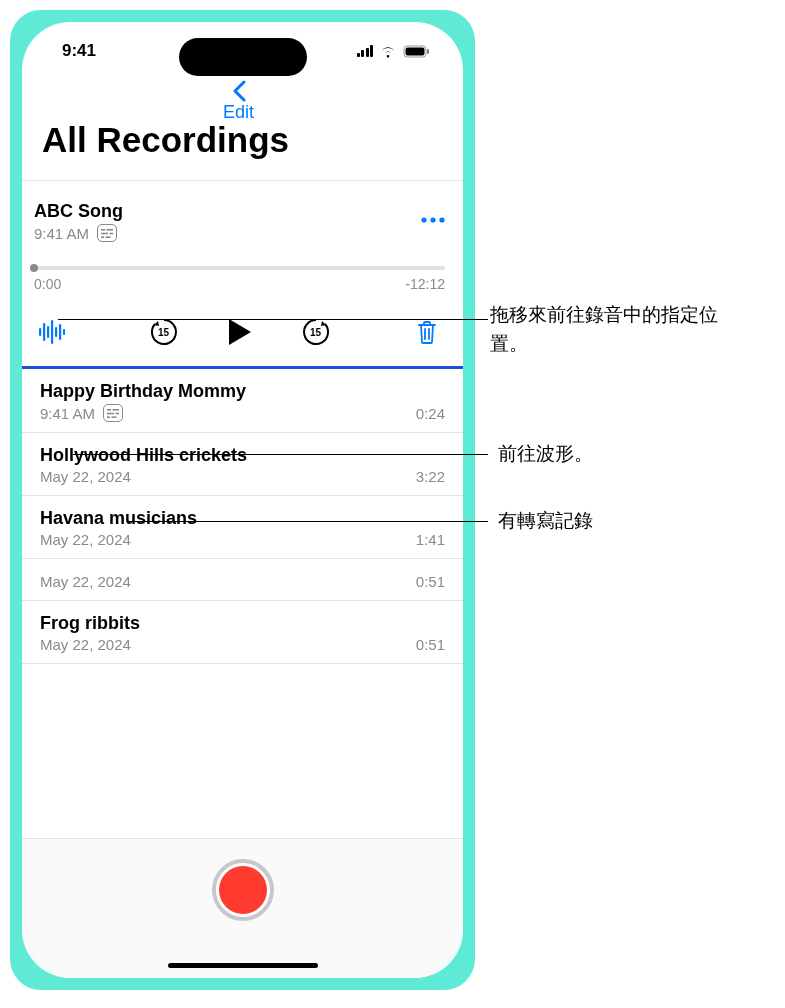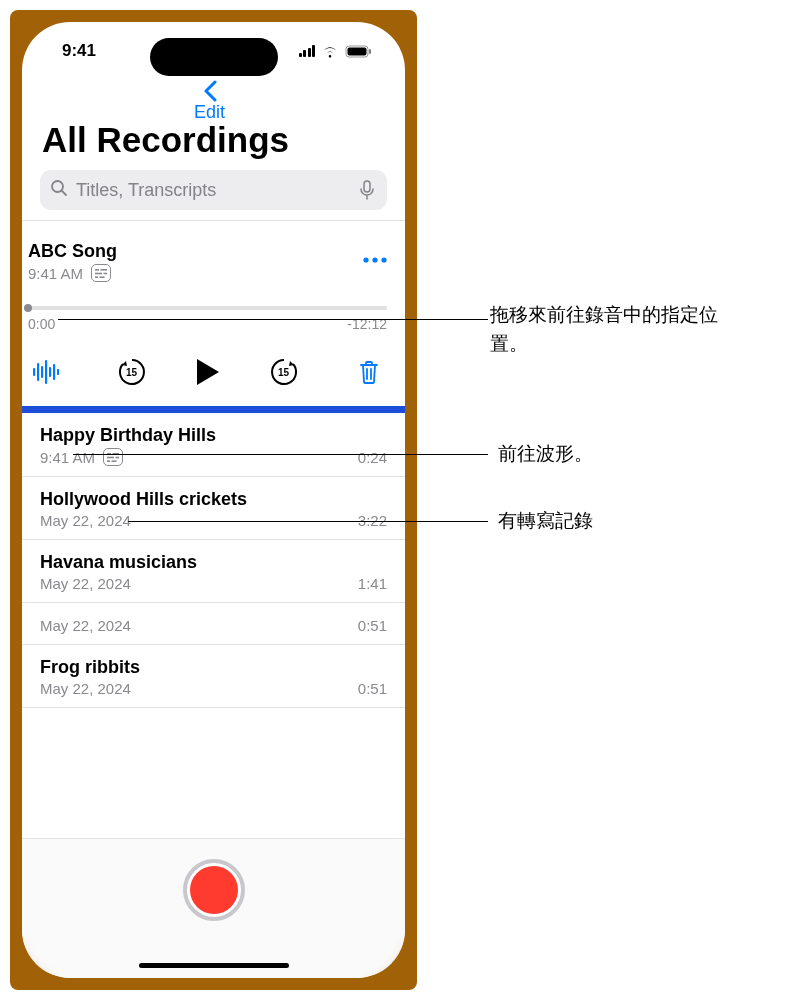--- a/index.html
+++ b/index.html
@@ -7,24 +7,24 @@
     font-family: -apple-system, BlinkMacSystemFont, "Segoe UI", Helvetica, Arial, sans-serif;
     background: #fff;
     width: 785px;
     height: 1008px;
     position: relative;
   }
   .phone-frame {
     position: absolute;
     top: 10px;
     left: 10px;
-    width: 407px;
+    width: 465px;
     height: 980px;
-    border-radius: 8px;
-    background: #a16207;
+    border-radius: 31px;
+    background: #5eead4;
     padding: 12px;
   }
   .screen {
     width: 100%;
     height: 100%;
     background: #fff;
     border-radius: 48px;
     overflow: hidden;
     position: relative;
     display: flex;
@@ -81,21 +81,21 @@
     padding: 0 10px;
     color: #838388;
     font-size: 18px;
     gap: 8px;
   }
   .search-input { flex:1; }
   .search-mic { width:20px; height:20px; display:flex; align-items:center; justify-content:center;}
 
   .list { flex:1; overflow:hidden; padding-top:8px;}
   .separator-top { border-top: 1px solid #e2e2e5; margin-top:10px; }
-  .expanded-item { padding: 12px 18px 10px 6px; border-bottom:7px solid #1d4ed8;}
+  .expanded-item { padding: 12px 18px 10px 12px; border-bottom:3px solid #1d4ed8;}
   .exp-header { display:flex; justify-content:space-between; align-items:flex-start;}
   .exp-title-row { display:flex; flex-direction:column; gap:2px;}
   .item-title { font-size:18px; font-weight:600; }
   .sub-row { display:flex; align-items:center; gap:8px; color:#8a8a8e; font-size:15px; }
   .more-btn { color:#007aff; font-size:22px; letter-spacing:1px; font-weight:700; padding-top:2px;}
   .transcript-badge {
     display:inline-flex; align-items:center; justify-content:center;
     border:1.5px solid #8a8a8e; border-radius:5px;
     padding:1px 3px; height:18px;
   }
@@ -198,35 +198,20 @@
       <span class="back-btn">
         <svg width="14" height="22" viewBox="0 0 14 22">
             <path d="M12 2 L3 11 L12 20" stroke="#007aff" stroke-width="3" fill="none" stroke-linecap="round" stroke-linejoin="round"></path>
           </svg>
       </span>
       <span class="edit-btn">Edit</span>
     </div>
 
     <div class="page-title">All Recordings</div>
 
-    <div class="search-bar">
-      <span>
-        <svg width="18" height="18" viewBox="0 0 18 18">
-            <circle cx="7.5" cy="7.5" r="5.5" stroke="#838388" stroke-width="1.8" fill="none"></circle>
-            <line x1="12" y1="12" x2="16" y2="16" stroke="#838388" stroke-width="1.8" stroke-linecap="round"></line>
-          </svg>
-      </span>
-      <span class="search-input">Titles, Transcripts</span>
-      <span class="search-mic">
-        <svg width="14" height="20" viewBox="0 0 14 20">
-            <rect x="4" y="1" width="6" height="11" rx="3" fill="none" stroke="#838388" stroke-width="1.5"></rect>
-            <path d="M1 9a6 6 0 0 0 12 0M7 15v4" stroke="#838388" stroke-width="1.5" fill="none" stroke-linecap="round"></path>
-          </svg>
-      </span>
-    </div>
 
     <div class="list separator-top">
 
       <div class="expanded-item">
         <div class="exp-header">
           <div class="exp-title-row">
             <span class="item-title">ABC Song</span>
             <div class="sub-row">
               <span>9:41 AM</span>
               <span class="transcript-badge">
@@ -298,21 +283,21 @@
           <span class="pc-btn delete-btn">
             <svg width="22" height="26" viewBox="0 0 22 26">
                 <path d="M3 6h16M8 6V4a1 1 0 0 1 1-1h4a1 1 0 0 1 1 1v2M5 6l1 17a1 1 0 0 0 1 1h8a1 1 0 0 0 1-1l1-17M9 10v10M13 10v10" stroke="#007aff" stroke-width="1.8" fill="none" stroke-linecap="round"></path>
               </svg>
           </span>
         </div>
       </div>
 
       <div class="list-item">
         <div class="li-row1">
-            <span class="li-title">Happy Birthday Hills</span>
+            <span class="li-title">Happy Birthday Mommy</span>
           </div>
         <div class="li-row2">
           <span class="li-left">
             <span>9:41 AM</span>
             <span class="transcript-badge">
               <svg width="12" height="9" viewBox="0 0 12 9">
                   <rect x="0" y="0" width="4" height="1.6" fill="#8a8a8e"></rect>
                   <rect x="5.5" y="0" width="6.5" height="1.6" fill="#8a8a8e"></rect>
                   <rect x="0" y="3.7" width="7" height="1.6" fill="#8a8a8e"></rect>
                   <rect x="8.5" y="3.7" width="3.5" height="1.6" fill="#8a8a8e"></rect>

